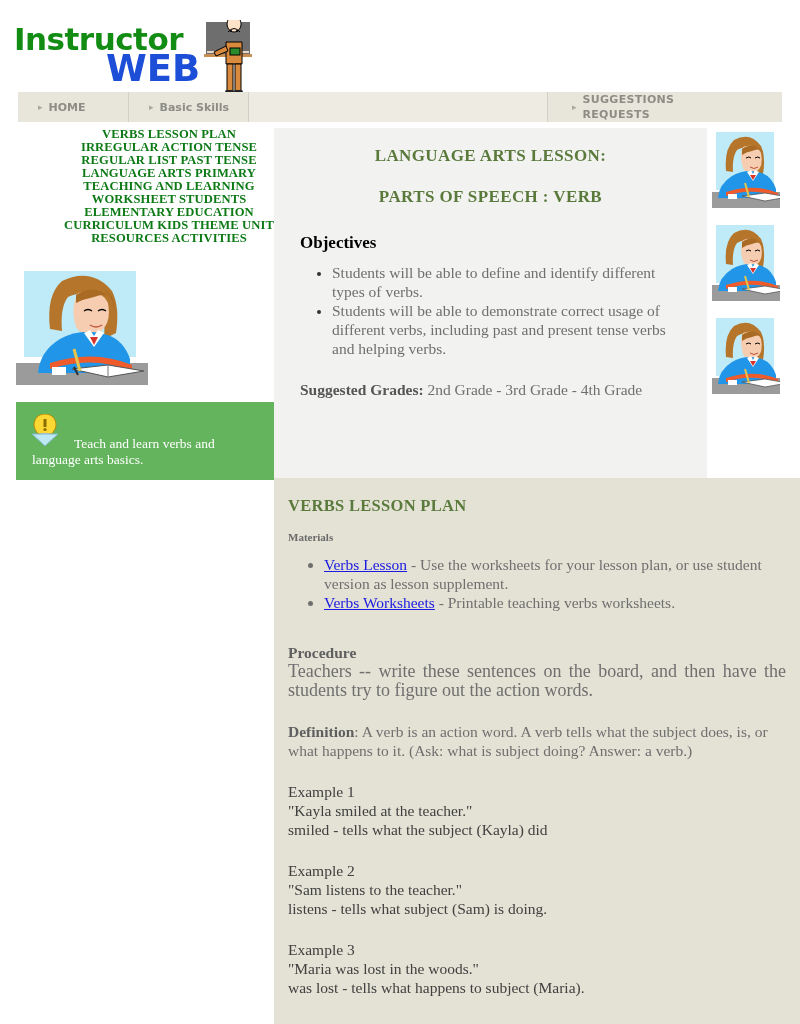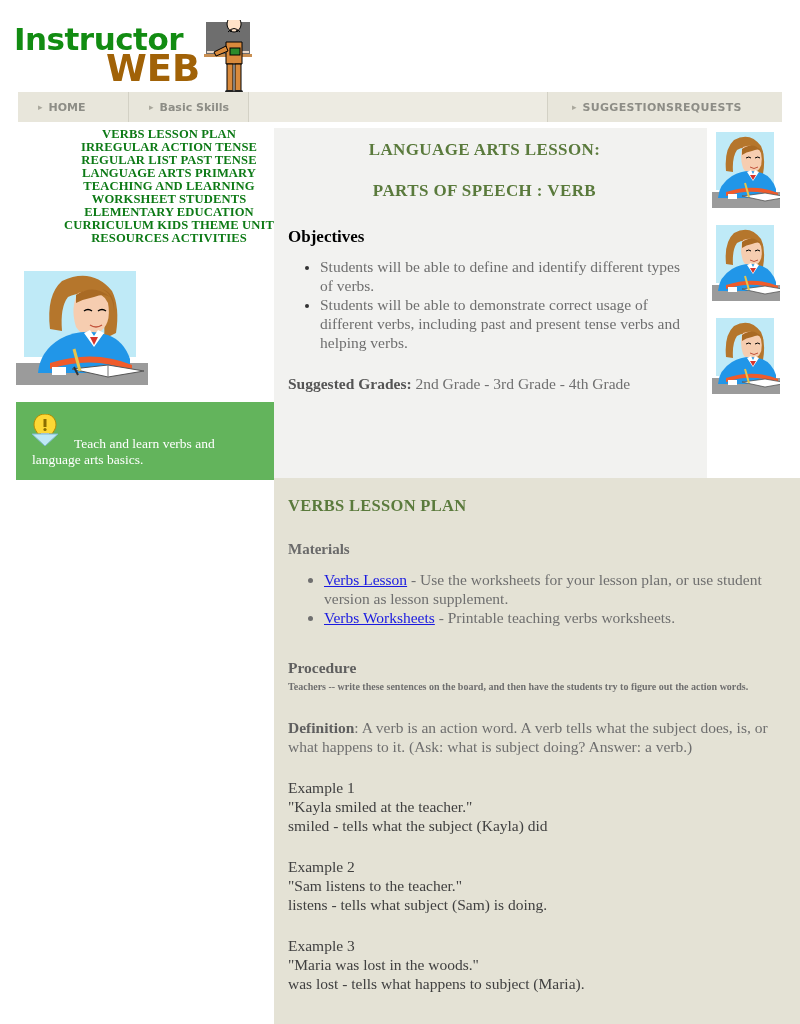--- a/index.html
+++ b/index.html
@@ -37,21 +37,21 @@
     color: #128c12;
     line-height: 1;
   }
   .logo-web {
     position: absolute;
     left: 92px; top: 34px;
     font-family: "DejaVu Sans", sans-serif;
     font-weight: bold;
     font-size: 37px;
     letter-spacing: 0px;
-    color: #a16207;
+    color: #1d4ed8;
     line-height: 1;
   }
   #logo-teacher {
     position: absolute;
     left: 190px; top: 4px;
     width: 58px; height: 78px;
   }
 
   
   #navbar {
@@ -81,21 +81,21 @@
   #nav-home { width: 110px; }
   #nav-basic { width: 120px; border-left: 1px solid #d3d1c5; }
   #nav-spacer { flex: 1; border-left: 1px solid #d3d1c5; background: #edebe2; }
   #nav-suggestions {
     width: 235px;
     border-left: 1px solid #d3d1c5;
   }
   #nav-suggestions .arrow { margin-left: 24px; }
   .nav-two-line {
     display: flex;
-    flex-direction: row;
+    flex-direction: column;
     justify-content: center;
     line-height: 15px;
     letter-spacing: 0.3px;
   }
 
   
   #sidebar {
     position: absolute;
     left: 16px; top: 128px;
     width: 258px;
@@ -139,21 +139,22 @@
   }
 
   
   #panel-top {
     position: absolute;
     left: 274px; top: 128px;
     width: 433px; height: 350px;
     background: #f2f2f0;
   }
   #panel-top-inner {
-    padding: 12px 26px 0 14px;
+    padding: 18px 26px 0 14px;
+    margin-left: 12px;
   }
   .lesson-title {
     text-align: center;
     font-family: "Liberation Serif", serif;
     font-weight: bold;
     font-size: 17px;
     color: #5a7a3c;
     letter-spacing: 0.4px;
     margin: 0;
   }
@@ -213,23 +214,23 @@
     font-family: "Liberation Serif", serif;
     font-weight: bold;
     font-size: 16.5px;
     color: #5a7a3c;
     letter-spacing: 0.3px;
     margin: 6px 0 0 0;
   }
   .sub-heading2 {
     font-family: "Liberation Serif", serif;
     font-weight: bold;
-    font-size: 15px;
+    font-size: 11px;
     color: #6a6a6a;
-    margin: 25px 0 0 0;
+    margin: 15px 0 0 0;
   }
   #materials-list {
     margin: 12px 0 12px 0;
     padding-left: 36px;
     list-style: disc;
   }
   #materials-list li {
     font-family: "Liberation Serif", serif;
     font-size: 15.5px;
     line-height: 19px;
@@ -243,26 +244,25 @@
     font-family: "Liberation Serif", serif;
     font-weight: bold;
     font-size: 15.5px;
     color: #5f5f5f;
   }
   #procedure-block {
     margin-top: 32px;
   }
   #procedure-text {
     font-family: "Liberation Serif", serif;
-    font-size: 10px;
+    font-size: 18px;
     line-height: 19px;
     color: #6f6f6f;
     text-align: justify;
     margin: 0;
-    font-weight: bold;
   }
   #definition-block {
     margin-top: 22px;
     font-family: "Liberation Serif", serif;
     font-size: 15.5px;
     line-height: 19px;
     color: #6f6f6f;
   }
   .example-block {
     margin-top: 22px;

